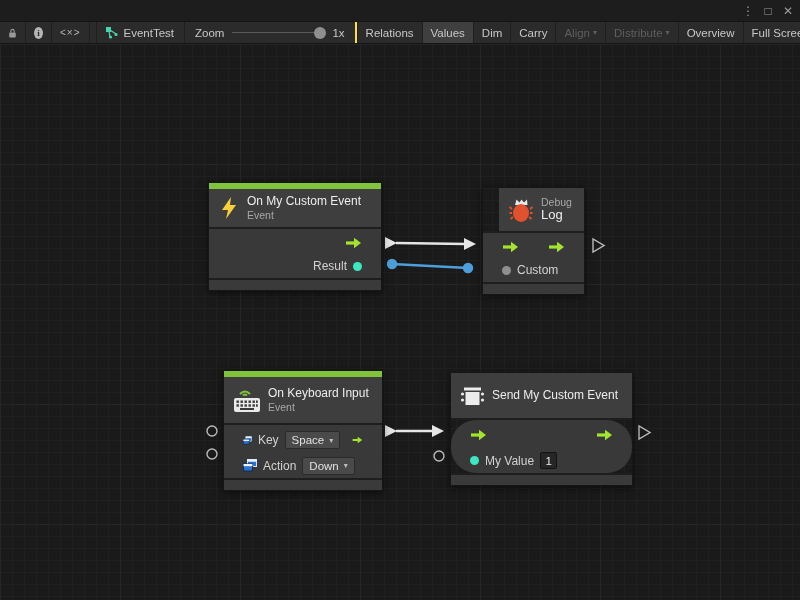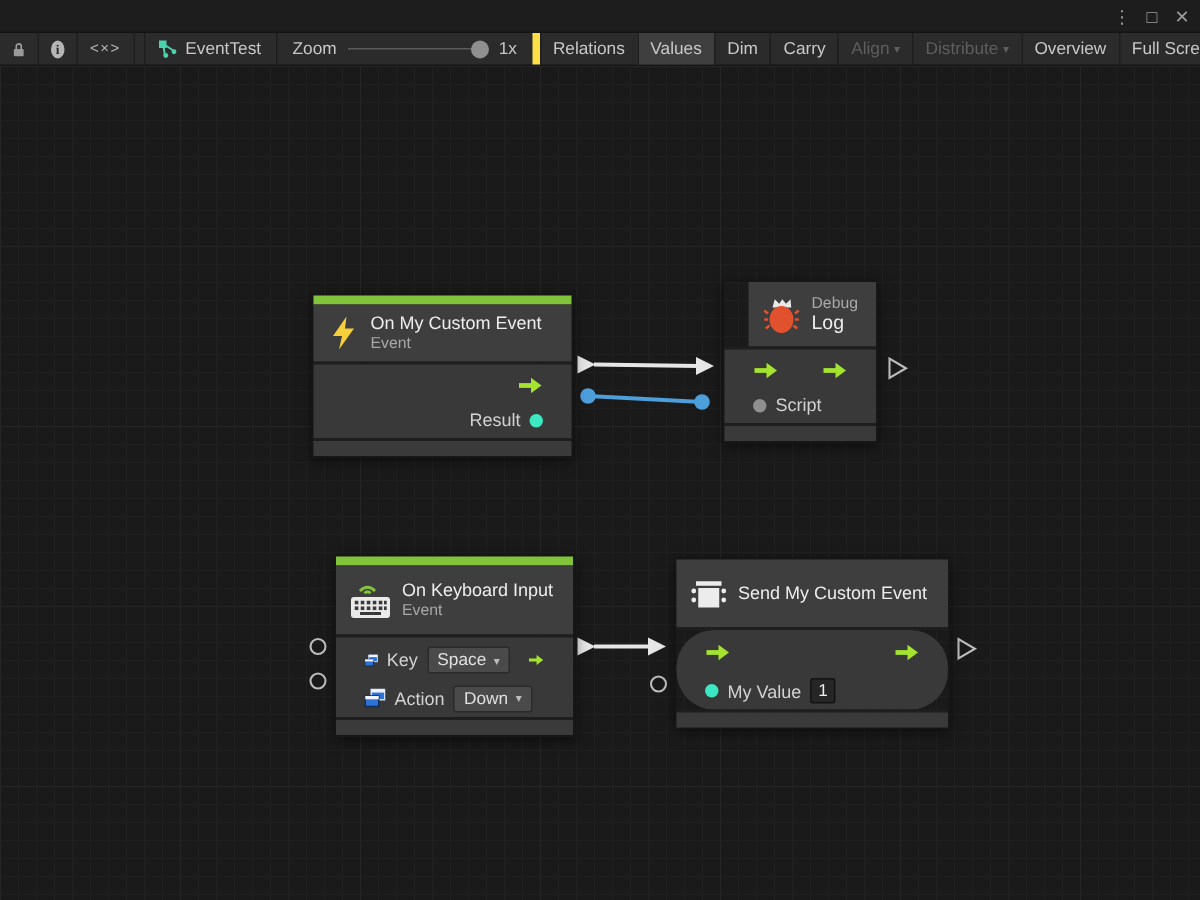--- a/index.html
+++ b/index.html
@@ -18,21 +18,21 @@
   
   .toolbar { position:absolute; left:0; top:22px; width:800px; height:22px; background:#2b2b2b; border-bottom:1px solid #141414;
     display:flex; align-items:stretch; font-size:11.5px; color:#c8c8c8; }
   .tb-seg { display:flex; align-items:center; justify-content:center; border-right:1px solid #1f1f1f; }
   .tb-btn { padding:0 8px; display:flex; align-items:center; gap:3px; white-space:nowrap; cursor:pointer; }
   .tb-btn.active { background:#3f3f3f; }
   .tb-btn.disabled { color:#5e5e5e; cursor:default; }
   .tb-icon-btn { width:26px; }
   .tb-code { width:56px; font-size:10px; color:#b5b5b5; letter-spacing:1px; }
   .tb-graphname { padding:0 10px 0 8px; gap:6px; }
-  .tb-zoom { padding:0 10px; gap:8px; border-right:5px solid #fde047; display:flex; align-items:center; }
+  .tb-zoom { padding:0 10px; gap:8px; border-right:2px solid #fde047; display:flex; align-items:center; }
   .zoom-track { position:relative; width:92px; height:1px; background:#5b5b5b; }
   .zoom-handle { position:absolute; right:-2px; top:-5.5px; width:12px; height:12px; border-radius:50%; background:#8f8f8f; cursor:pointer; }
   .tb-right { flex:1; display:flex; justify-content:flex-end; }
   .tb-right .tb-btn { border-left:1px solid #1f1f1f; }
   .info-circle { width:12px; height:12px; border-radius:50%; background:#b5b5b5; color:#2b2b2b; font-size:9px; font-weight:bold;
     display:flex; align-items:center; justify-content:center; font-family:"Liberation Serif", serif; }
 
   
   .canvas { position:absolute; left:0; top:44px; width:800px; height:556px; background-color:#1a1a1a;
     background-image:
@@ -161,21 +161,21 @@
       </g>
 
       <polygon points="593,195 593,208 604,201.5" fill="none" stroke="#bdbdbd" stroke-width="1.4"></polygon>
       <polygon points="639,382 639,395 650,388.5" fill="none" stroke="#bdbdbd" stroke-width="1.4"></polygon>
 
       <circle cx="212" cy="387" r="5" fill="none" stroke="#bdbdbd" stroke-width="1.4"></circle>
       <circle cx="212" cy="410" r="5" fill="none" stroke="#bdbdbd" stroke-width="1.4"></circle>
       <circle cx="439" cy="412" r="5" fill="none" stroke="#bdbdbd" stroke-width="1.4"></circle>
     </svg>
 
-    <div class="node" style="left:208px; top:152px; width:174px;">
+    <div class="node" style="left:208px; top:138px; width:174px;">
       <div class="node-strip"></div>
       <div class="node-header" style="height:38px;">
         <svg width="22" height="24" viewBox="0 0 22 24">
           <polygon points="13,1 4,14 10,14 8,23 18,9 12,9" fill="#f6cf3a"></polygon>
         </svg>
         <div class="node-titles">
           <span class="node-title">On My Custom Event</span>
           <span class="node-subtitle">Event</span>
         </div>
       </div>
@@ -218,21 +218,21 @@
               <polygon points="9,0.8 16,6 9,11.2" fill="#a4e32f"></polygon>
           </svg>
           <span class="flex-sp"></span>
           <svg width="17" height="12" viewBox="0 0 17 12">
             <rect x="1" y="4.4" width="8.5" height="3.2" fill="#a4e32f"></rect>
               <polygon points="9,0.8 16,6 9,11.2" fill="#a4e32f"></polygon>
           </svg>
         </div>
         <div class="port-row" style="height:24px;">
           <span class="dot dot-gray"></span>
-          <span class="port-label">Script</span>
+          <span class="port-label">Custom</span>
         </div>
       </div>
       <div class="node-gap"></div>
       <div class="node-footer"></div>
     </div>
 
     <div class="node" style="left:223px; top:326px; width:160px;">
       <div class="node-strip"></div>
       <div class="node-header" style="height:46px;">
         <svg width="28" height="26" viewBox="0 0 28 26">

